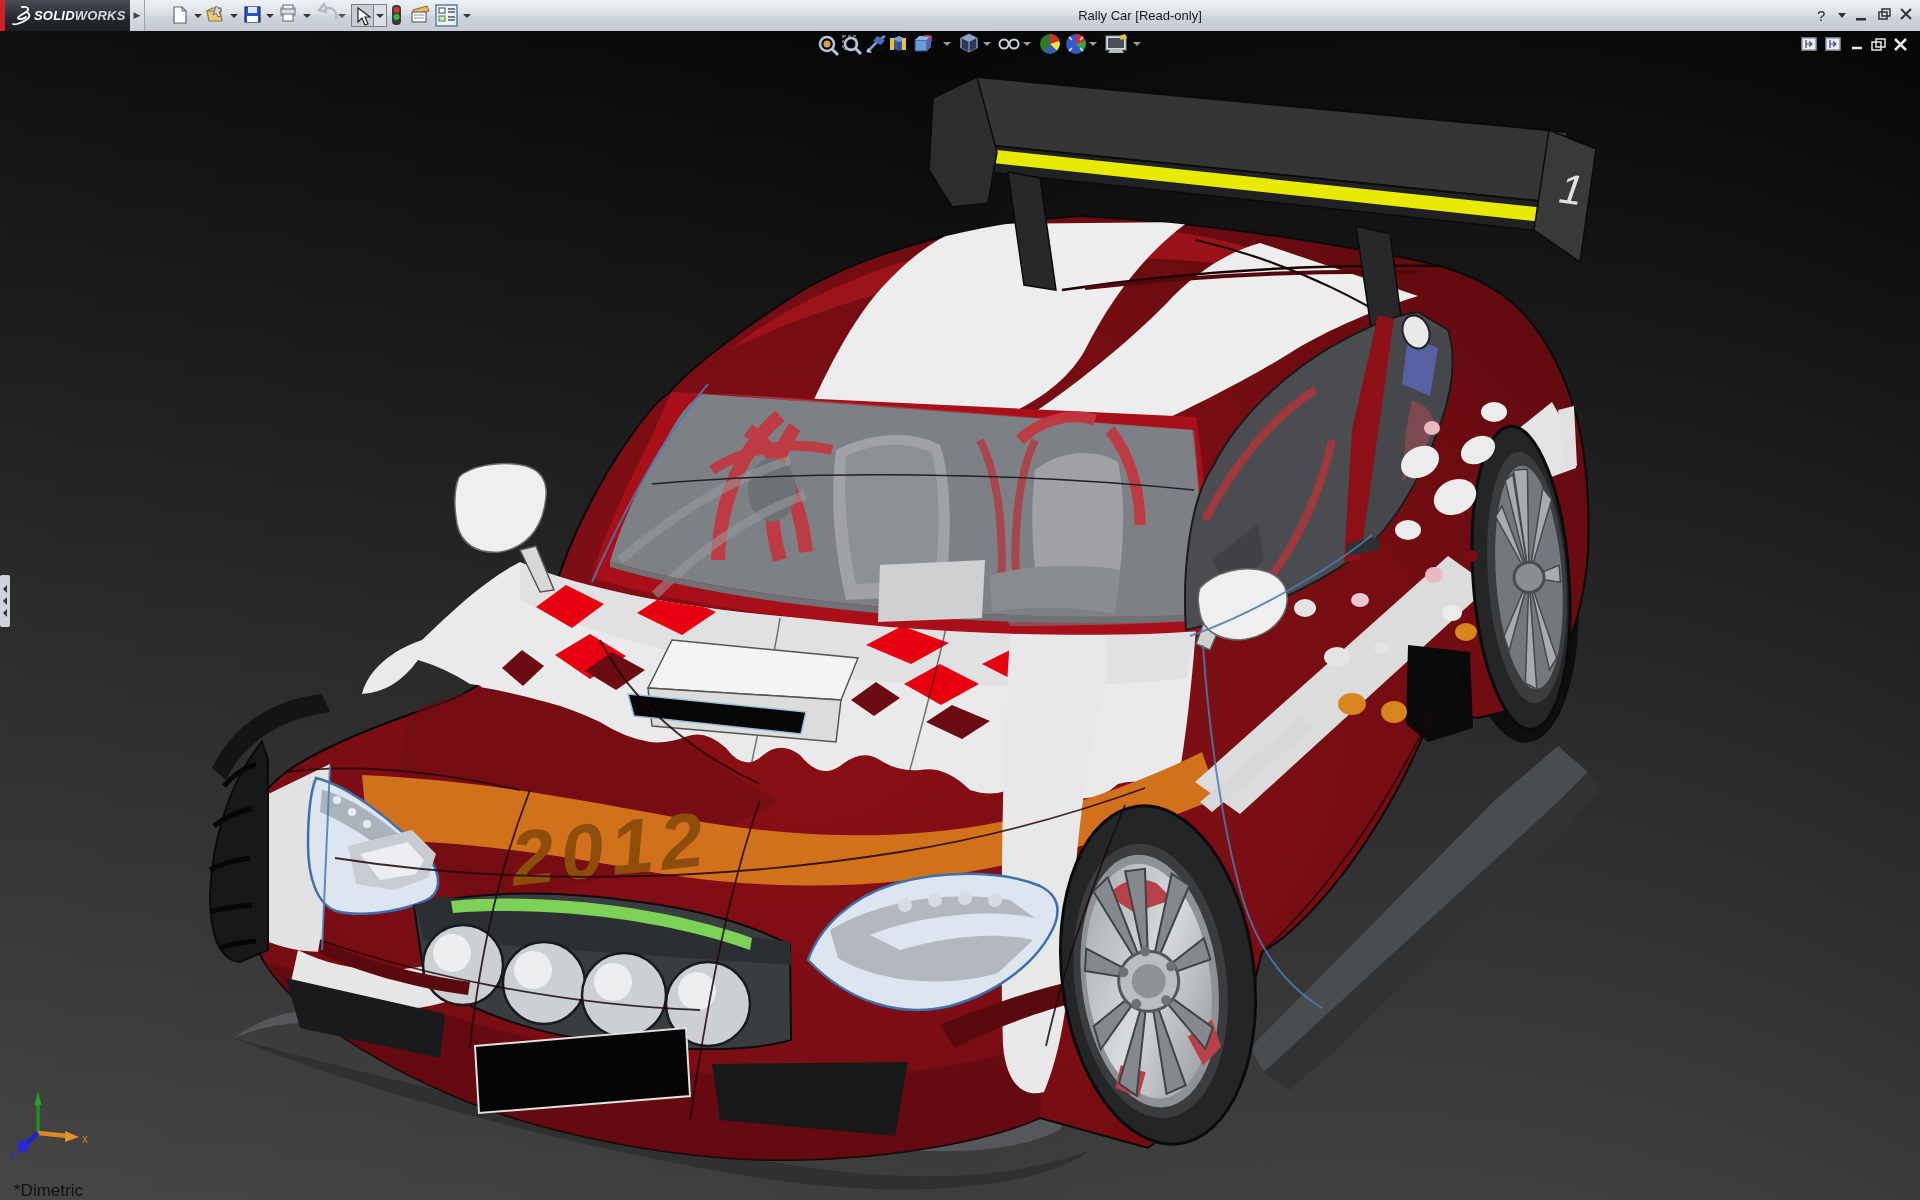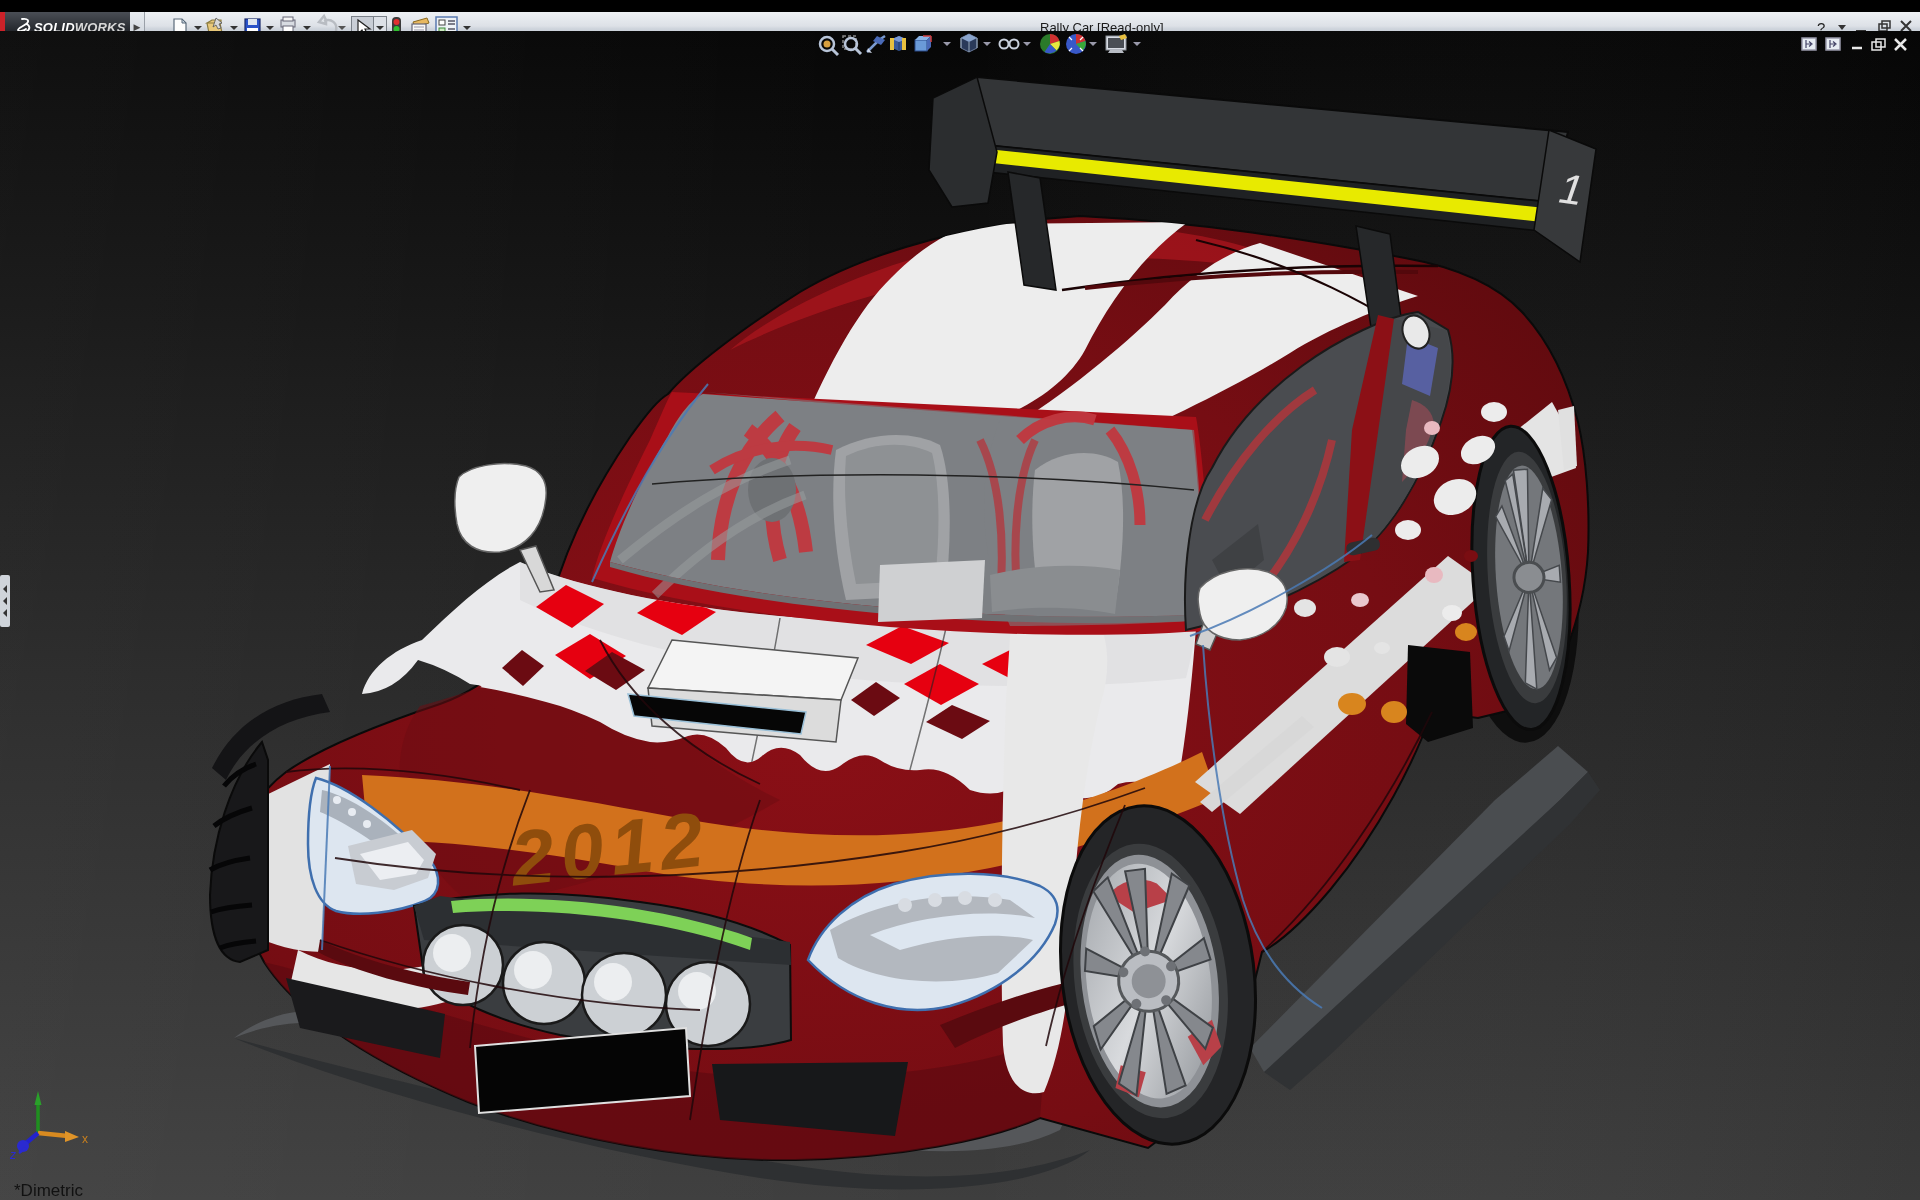--- a/index.html
+++ b/index.html
@@ -1,21 +1,21 @@
 <!DOCTYPE html>
 <html><head>
 <meta charset="utf-8">
 <style>
 html,body{margin:0;padding:0;width:1920px;height:1200px;overflow:hidden;background:#000;font-family:"Liberation Sans",sans-serif;}
-#titlebar{position:absolute;left:0;top:12px;width:1920px;height:31px;background:linear-gradient(#eef1f4 0%,#dde1e7 45%,#cdd3db 55%,#c5ccd5 100%);border-bottom:1px solid #8a8f98;}
+#titlebar{position:absolute;left:0;top:0;width:1920px;height:31px;background:linear-gradient(#eef1f4 0%,#dde1e7 45%,#cdd3db 55%,#c5ccd5 100%);border-bottom:1px solid #8a8f98;}
 #logo{position:absolute;left:0;top:0;width:130px;height:31px;background:linear-gradient(#4a4e55,#25282d 60%,#1b1e22);}
 #logored{position:absolute;left:0;top:0;width:5px;height:31px;background:#cc2229;}
 #logotext{position:absolute;left:34px;top:8px;color:#fff;font-style:italic;font-weight:bold;font-size:13px;letter-spacing:0.2px;}
 #logoarrow{position:absolute;left:130px;top:0;width:14px;height:31px;background:linear-gradient(#e8ecf0,#c9cfd8);border-right:1px solid #9aa0a8;color:#444;font-size:9px;line-height:31px;text-align:center;}
-#wintitle{position:absolute;left:1040px;top:8px;width:200px;font-size:13px;color:#1a1a1a;}
+#wintitle{position:absolute;left:1040px;top:8px;width:200px;text-align:center;font-size:13px;color:#1a1a1a;}
 
 #viewport{position:absolute;left:0;top:31px;width:1920px;height:1169px;}
 </style>
 </head>
 <body>
 <div id="titlebar">
  <div id="logo"></div>
     <div id="logored"></div>
  <svg style="position:absolute;left:8px;top:4px" width="26" height="24" viewBox="0 0 26 24">
   <path d="M14 3 C20 2 22 5 18 8 C14 11 10 12 10 14 C10 16 16 15 18 13 M18 8 C22 9 23 13 18 16 C13 19 8 21 5 20" stroke="#fff" stroke-width="1.8" fill="none" stroke-linecap="round"></path>

